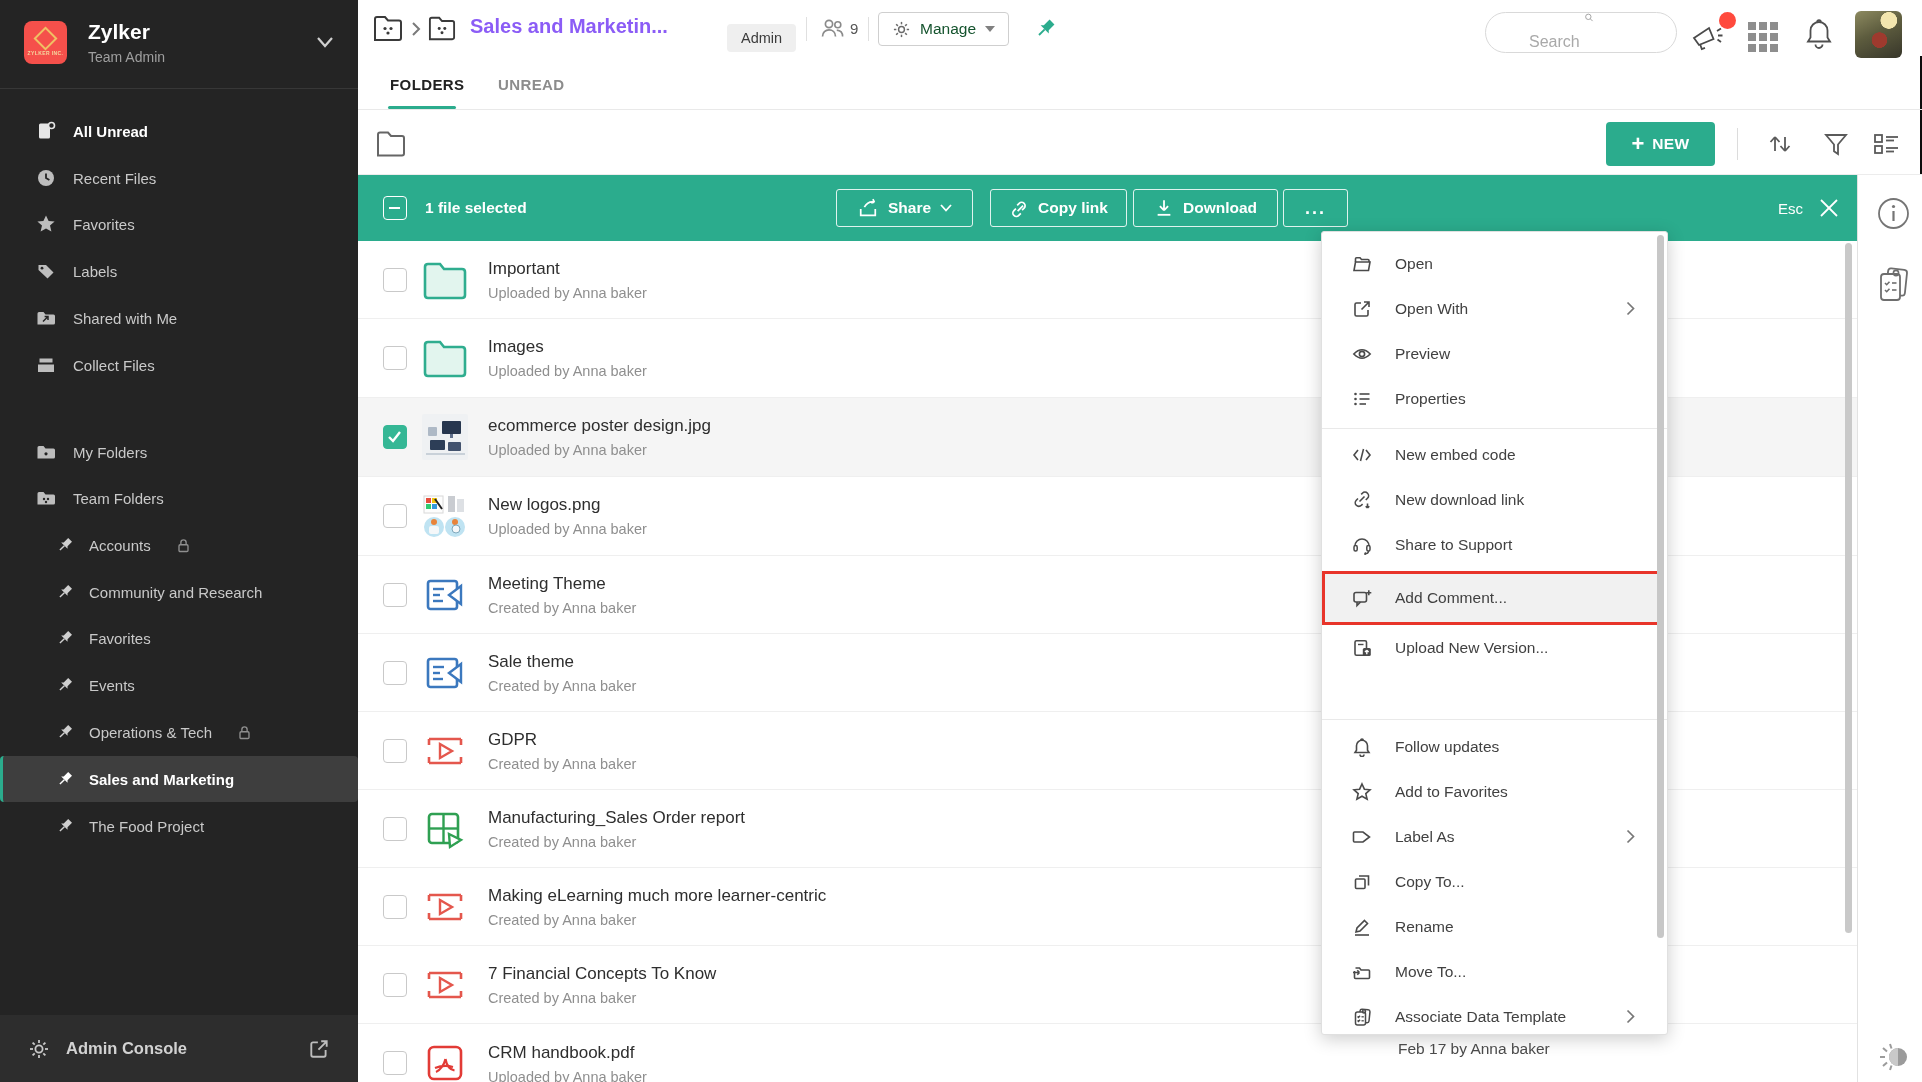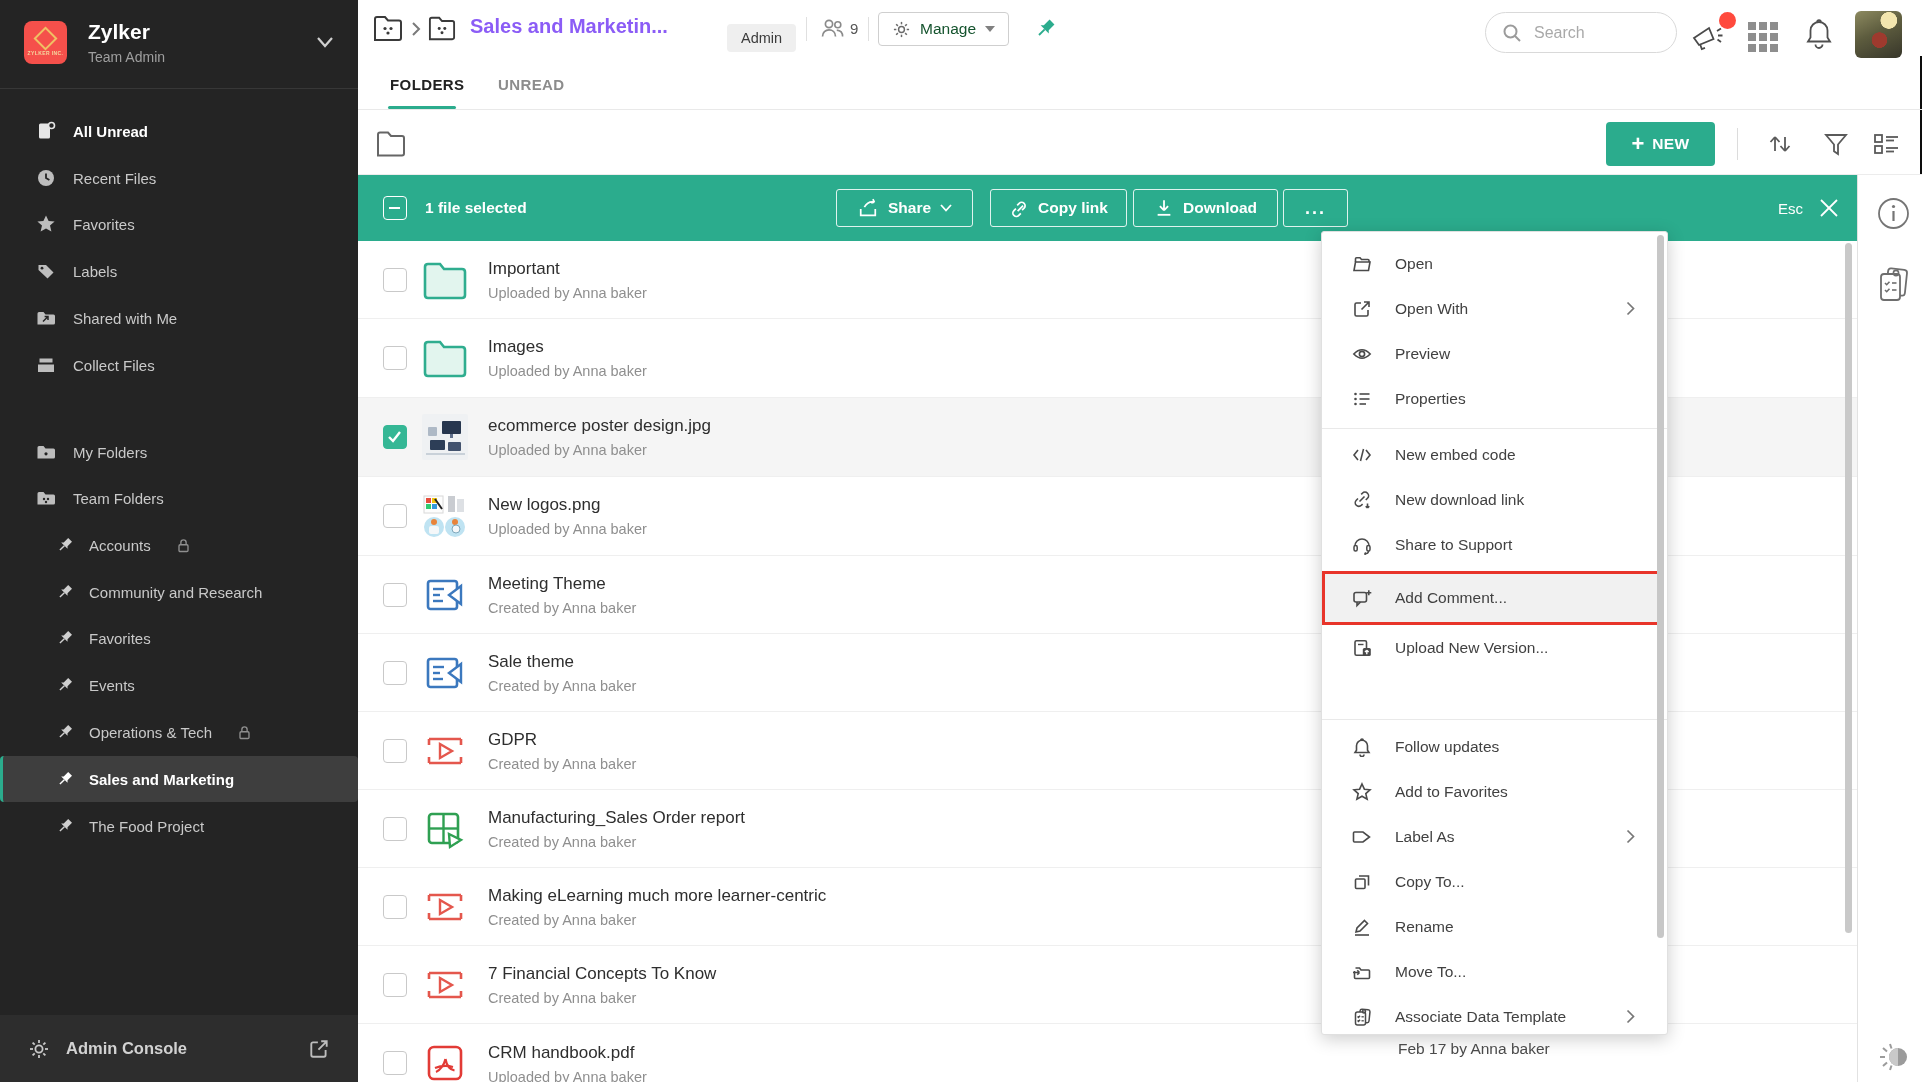--- a/index.html
+++ b/index.html
@@ -24,21 +24,21 @@
   #sb-foot .flb{margin-left:16px;font-size:16.5px;color:#D2D2D2;font-weight:bold;}
   #sb-foot .ext{position:absolute;left:308px;}
   
   #hdr{position:absolute;left:358px;top:0;width:1564px;height:56px;background:#fff;}
   .crumb-title{font-size:20px;font-weight:bold;color:#8b5cf6;white-space:nowrap;}
   .badge{background:#EFEFEF;border-radius:4px;font-size:14.5px;color:#3C3C3C;padding:6px 14px;}
   .vsep{width:1px;height:24px;background:#E0E0E0;}
   .manage-btn{border:1px solid #CFCFCF;border-radius:4px;height:34px;display:flex;align-items:center;padding:0 13px;gap:9px;box-sizing:border-box;cursor:pointer;}
   .manage-btn .mlab{font-size:15.5px;color:#14532d;}
   .caret{width:0;height:0;border-left:5px solid transparent;border-right:5px solid transparent;border-top:6px solid #808080;}
-  .search-pill{position:absolute;left:1485px;top:12px;width:192px;height:41px;border:1.5px solid #D9D9D9;border-radius:22px;display:flex;align-items:center;padding-left:16px;box-sizing:border-box;gap:10px;background:#fff;}
+  .search-pill{position:absolute;left:1485px;top:12px;width:192px;height:41px;border:1.5px solid #D9D9D9;border-radius:22px;display:flex;align-items:center;padding-left:16px;box-sizing:border-box;gap:10px;background:#fff;flex-direction:column;}
   .search-input{border:none;outline:none;font-size:16px;color:#666;width:120px;background:transparent;font-family:"Liberation Sans",sans-serif;}
   .search-input::placeholder{color:#A9A9A9;}
   .appgrid{display:grid;grid-template-columns:repeat(3,8px);grid-template-rows:repeat(3,8px);gap:3px;}
   .appgrid i{background:#8E8E8E;display:block;}
   .avatar{position:absolute;left:1855px;top:11px;width:47px;height:47px;border-radius:6px;background:
     radial-gradient(circle at 72% 20%, #f3e6ae 0 16%, rgba(0,0,0,0) 17%),
     radial-gradient(circle at 52% 62%, #9e3a2e 0 20%, rgba(0,0,0,0) 21%),
     linear-gradient(155deg,#8d8a60 0%,#5d5c3e 45%,#37362a 100%);}
   .reddot{position:absolute;left:1719px;top:12px;width:17px;height:17px;border-radius:50%;background:#FF4A3D;}
   

